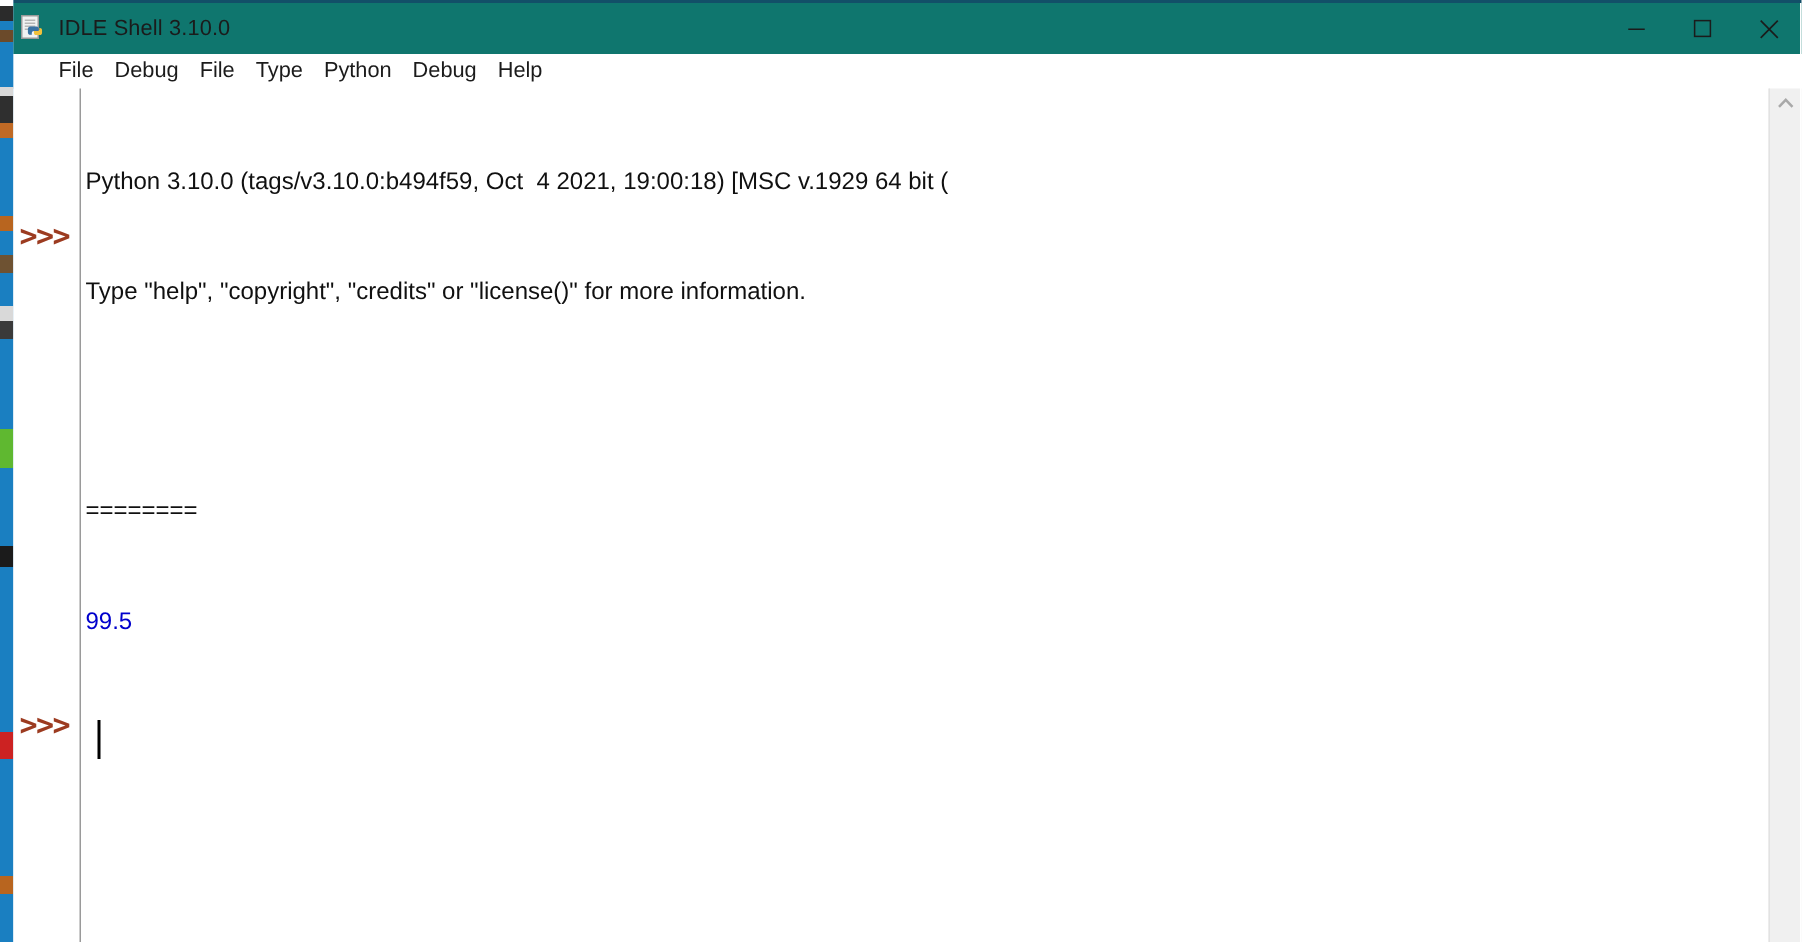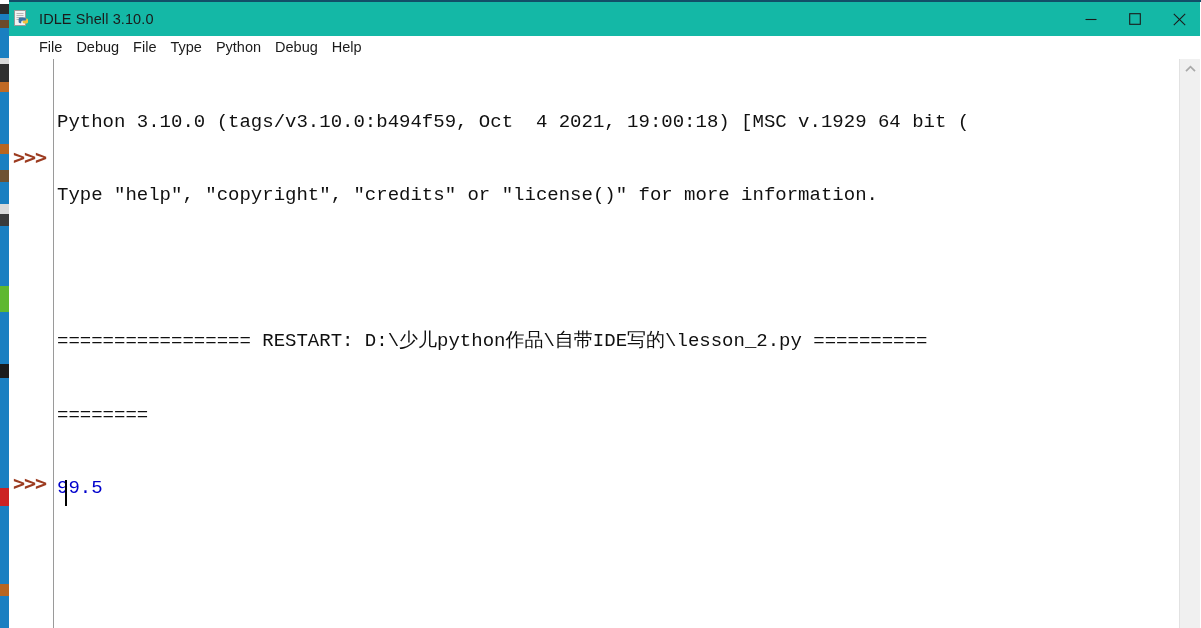--- a/index.html
+++ b/index.html
@@ -45,21 +45,21 @@
     height: 2px;
     background: #124f68;
   }
 
   
   #titlebar {
     position: absolute;
     left: 9px; top: 2px;
     width: 1192px;
     height: 34px;
-    background: #14b8a6;
+    background: #0f766e;
     display: flex;
     align-items: center;
   }
   #app-icon {
     position: relative;
     width: 18px;
     height: 18px;
     margin-left: 4px;
     flex: none;
   }
@@ -141,22 +141,22 @@
     height: 569px;
     background: #9a9a9a;
   }
 
   #console {
     position: absolute;
     left: 48px;
     top: 2px;
     width: 1122px;
     height: 565px;
-    font-family: Liberation Mono, monospace;
-    font-size: 19px;
+    font-family: Liberation Sans, sans-serif;
+    font-size: 16px;
     line-height: 24.4px;
     color: #101010;
     white-space: pre;
     overflow: hidden;
     letter-spacing: 0px;
   }
   #console .ln { display: block; height: 24.4px; }
   #console .out { color: #0000cc; }
 
   
@@ -288,21 +288,20 @@
       <div class="prompt" style="top: 88px; color: rgb(156, 59, 32);">&gt;&gt;&gt;</div>
       <div class="prompt" style="top: 414px; color: rgb(156, 59, 32);">&gt;&gt;&gt;</div>
     </div>
 
     <div id="gutter-sep"></div>
 
     <div id="console">
       <span class="ln">Python 3.10.0 (tags/v3.10.0:b494f59, Oct  4 2021, 19:00:18) [MSC v.1929 64 bit (</span>
       <span class="ln">Type "help", "copyright", "credits" or "license()" for more information.</span>
       <span class="ln"></span>
-      <span class="ln">================= RESTART: D:\少儿python作品\自带IDE写的\lesson_2.py ==========</span>
       <span class="ln">========</span>
       <span class="ln out" style="color: rgb(0, 0, 204);">99.5</span>
       
       
       
       
       
     </div>
 
     <div id="caret"></div>

